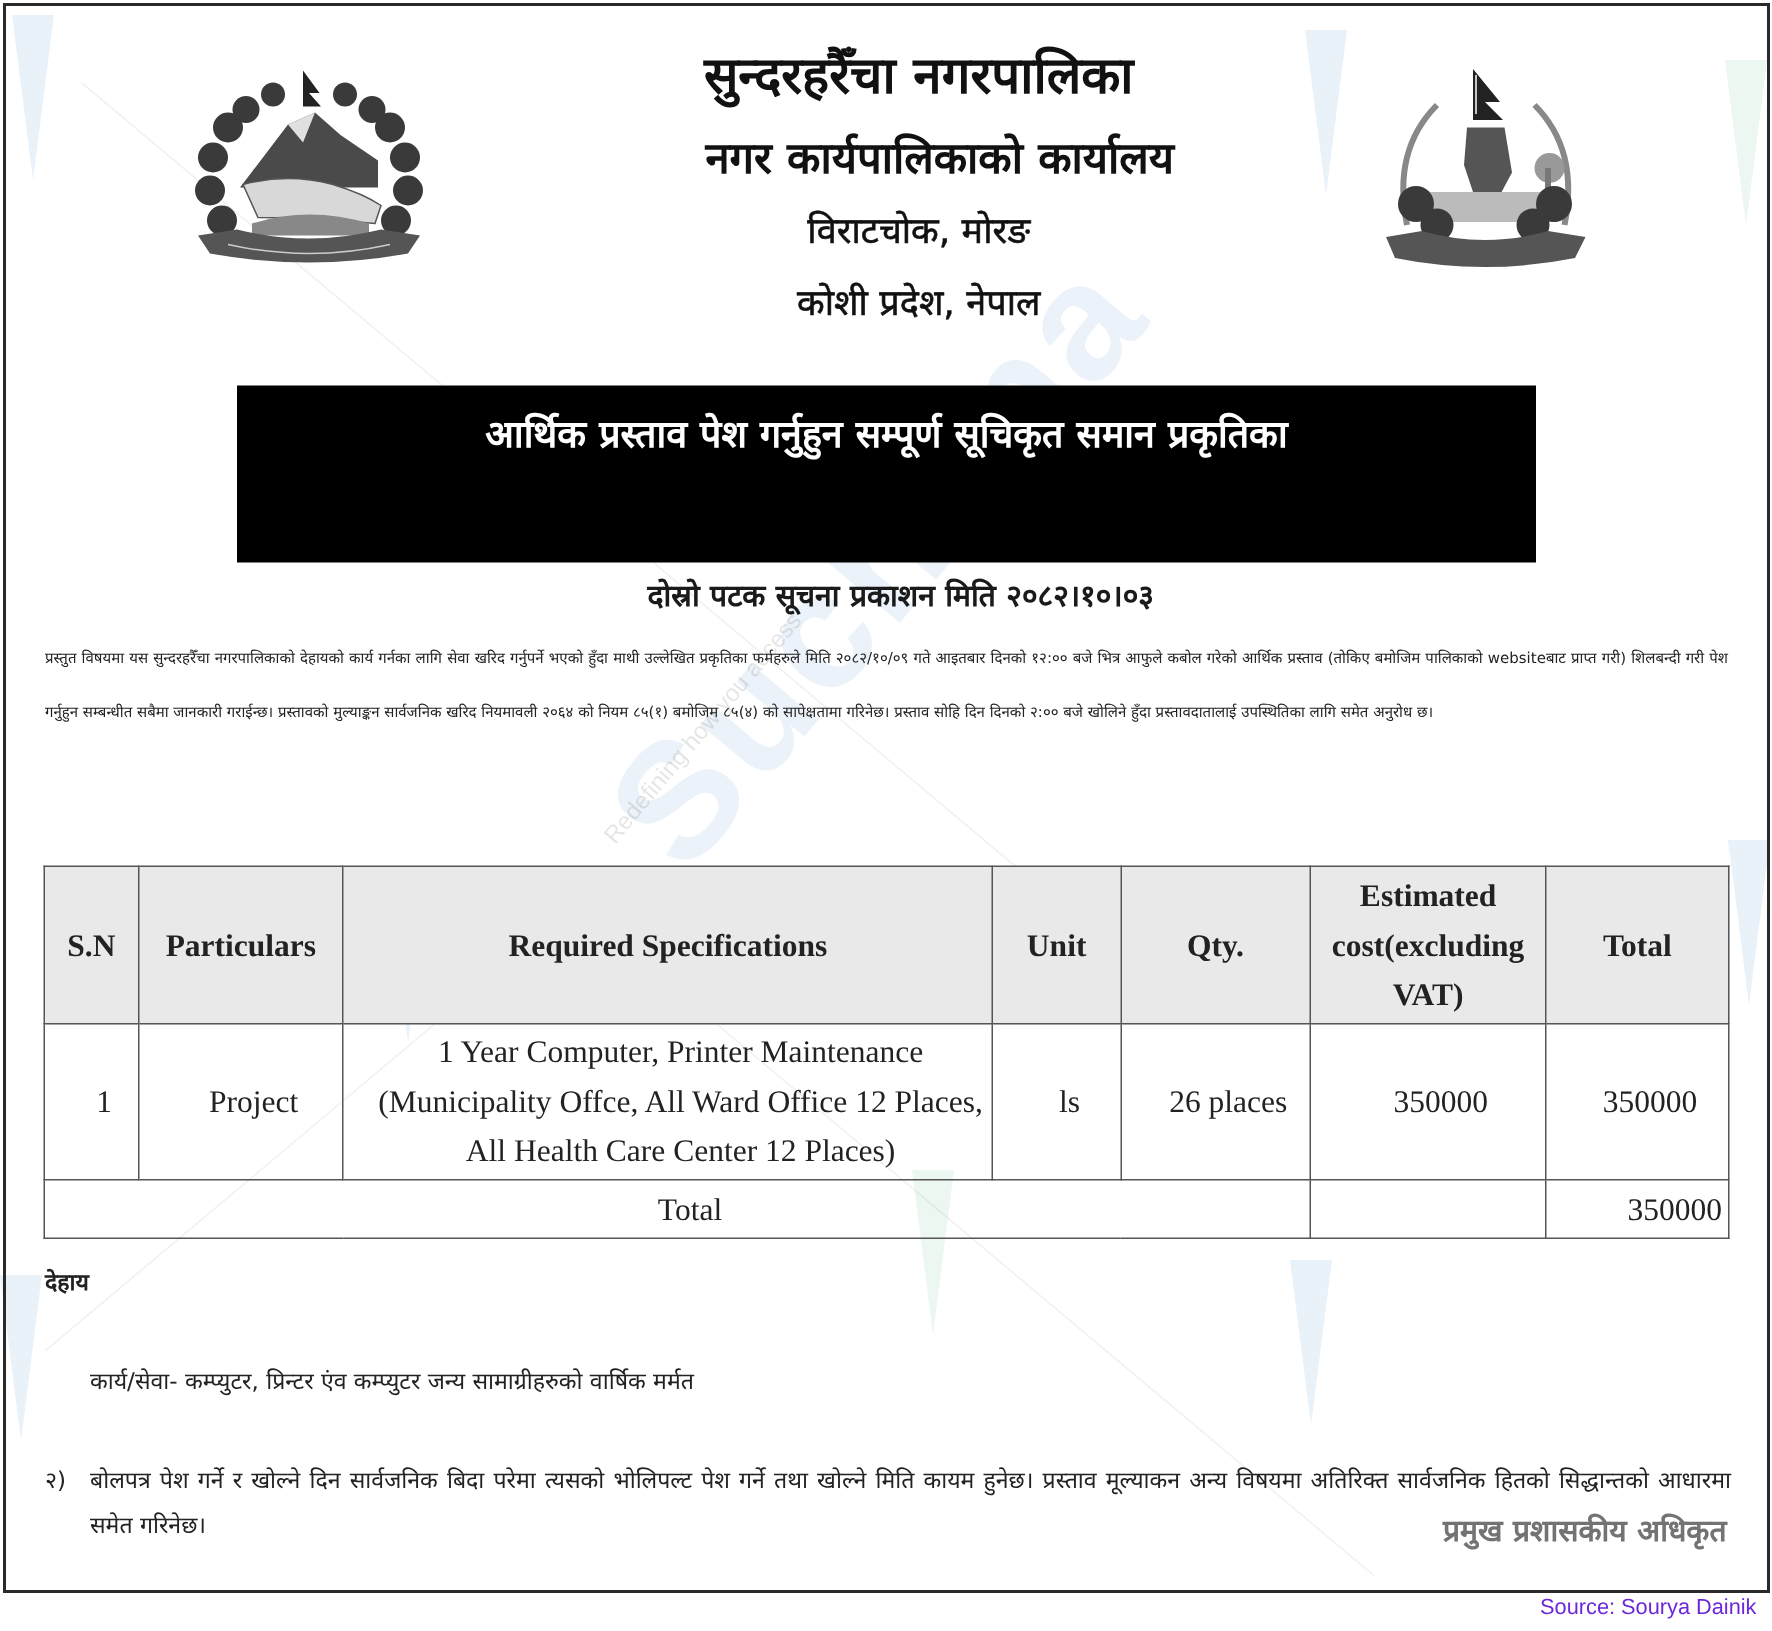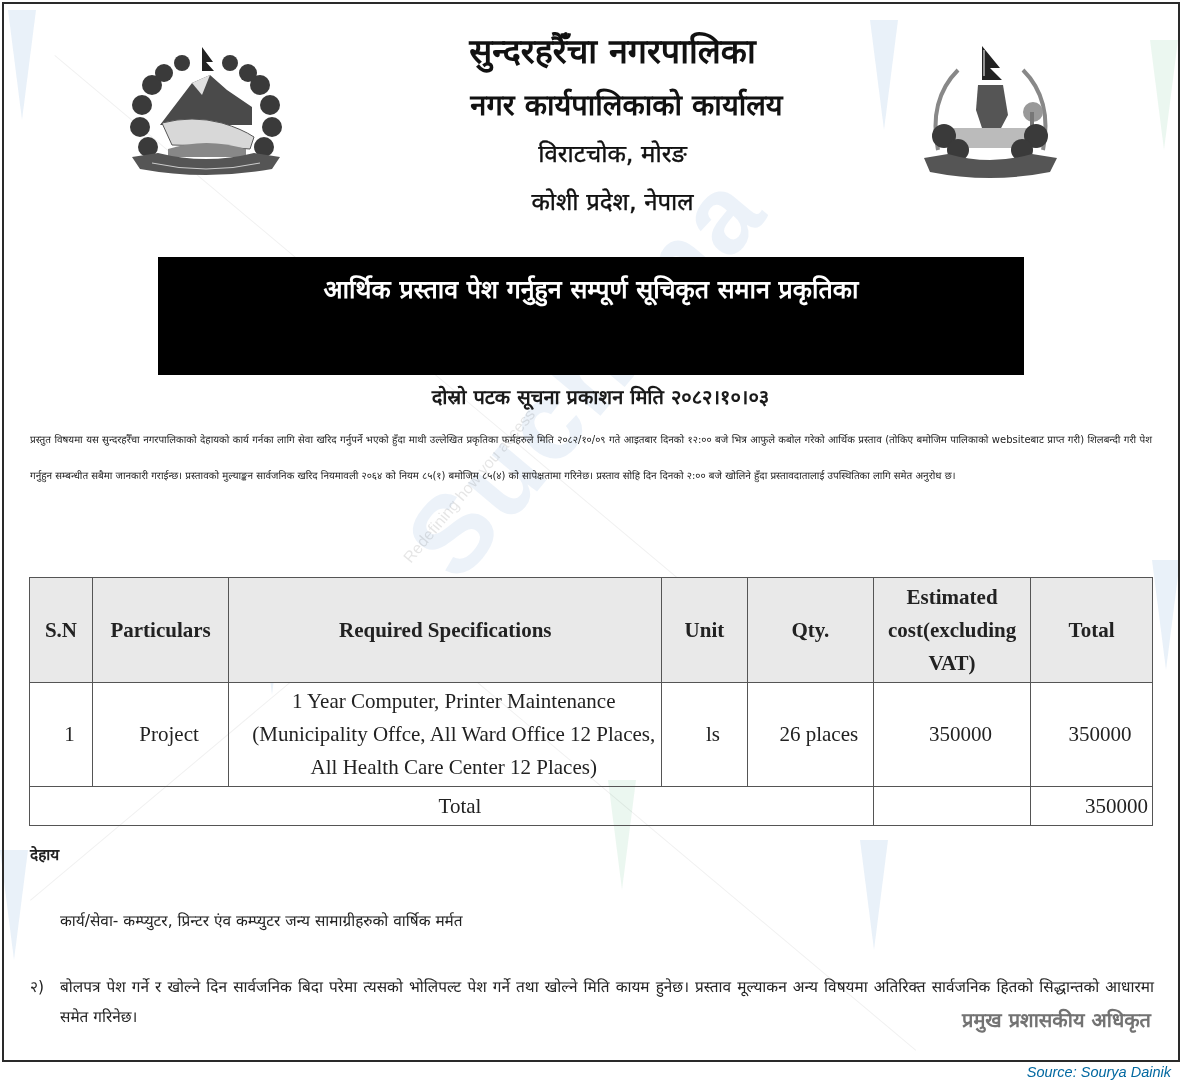--- a/index.html
+++ b/index.html
@@ -65,21 +65,21 @@
   .annex-line { line-height: 30px; margin-top: 36px; }
   .indent { padding-left: 30px; }
   .hang { display: flex; }
   .hang .mark { width: 30px; flex: none; }
   .hang .txt { flex: 1; text-align: justify; }
 
   .signature { position: absolute; right: 30px; top: 1003px; font-family: "DejaVu Sans", sans-serif;
                font-weight: bold; font-size: 20px; line-height: 34px; color: #737373; }
 
   .source { position: absolute; right: 10px; top: 1064px; font-family: "Liberation Sans", sans-serif;
-            font-style: italic; font-size: 14.5px; color: #0369a1; }
+            font-size: 14.5px; color: #6d28d9; }
 </style>
 </head>
 <body>
 
 <div class="wm" style="left:0;top:0;width:1181px;height:1087px;">
   <div class="wm-shard" style="left:8px;top:10px;"></div>
   <div class="wm-shard" style="left:870px;top:20px;"></div>
   <div class="wm-shard green" style="left:1150px;top:40px;"></div>
   <div class="wm-shard" style="left:258px;top:585px;"></div>
   <div class="wm-shard green" style="left:608px;top:780px;"></div>

